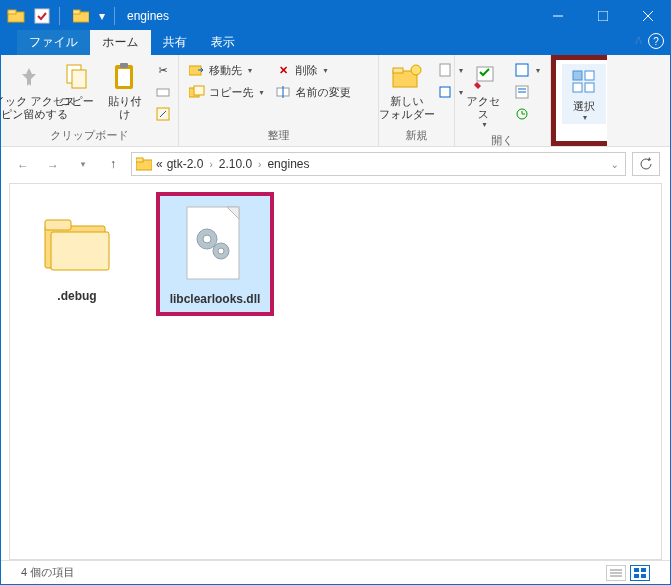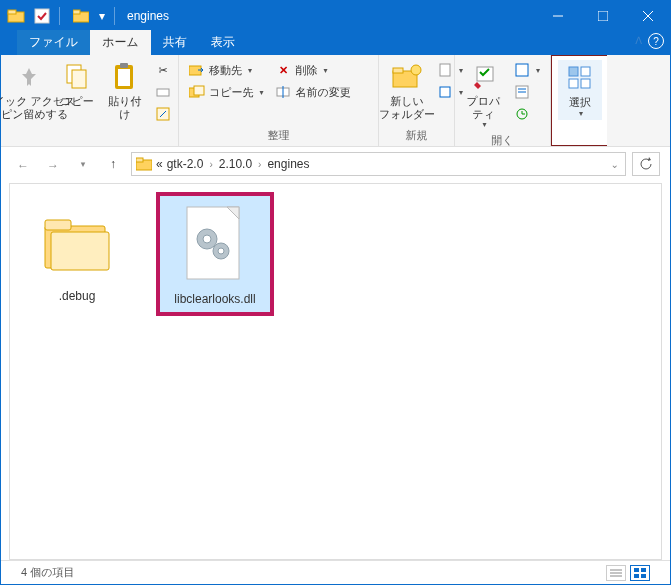--- a/index.html
+++ b/index.html
@@ -28,36 +28,36 @@
   .group { border-right: 1px solid #e0e0e0; display: flex; flex-direction: column; padding:4px 6px 0 6px; }
   .group .body { flex: 1; display: flex; align-items: flex-start; gap: 4px; }
   .group .label { text-align: center; font-size: 11px; color: #666; padding: 2px 0 3px 0; }
   .bigbtn { display: flex; flex-direction: column; align-items: center; justify-content: flex-start; padding: 2px 4px; min-width: 44px; }
   .bigbtn .icon { width: 32px; height: 32px; display: flex; align-items: center; justify-content: center; }
   .bigbtn .txt { font-size: 11px; text-align: center; line-height: 1.15; margin-top: 2px; }
   .col { display: flex; flex-direction: column; gap: 4px; padding-top:2px; }
   .smallbtn { display: flex; align-items: center; gap: 4px; padding: 1px 4px; font-size: 11px; }
   .smallbtn .icon { width: 16px; height: 16px; display: flex; align-items: center; justify-content: center; }
   .drop { font-size: 8px; color: #555; margin-left: 2px; }
-  .group.select-group { background:#fff; border:1px solid #7f1d1d;}
+  .group.select-group { background:#fff; border:5px solid #7f1d1d;}
   .group.select-group .bigbtn{background:#eaf3fb;}
 
   
   .navrow { height: 34px; display: flex; align-items: center; gap: 6px; padding: 0 10px; }
   .navbtn { width: 24px; height: 24px; display: flex; align-items: center; justify-content: center; color: #888; }
   .navbtn.enabled { color: #333; }
   .addr { flex: 1; height: 24px; border: 1px solid #ccc; display: flex; align-items: center; padding: 0 4px; gap: 4px; }
   .addr .crumb { display: flex; align-items: center; gap: 2px; font-size: 12px; }
   .addr .chev { color: #888; font-size: 10px; padding: 0 2px; }
   .addr .spacer{flex:1;}
   .refresh { width: 28px; height: 24px; border: 1px solid #ccc; display: flex; align-items: center; justify-content: center; }
   .search { width: 200px; height: 24px; border: 1px solid #ccc; display: flex; align-items: center; padding: 0 6px; color: #888; gap: 6px; }
 
   
-  .content { flex: 1; background: #fff; border: 1px solid #ddd; margin: 2px 8px 0 8px; padding: 8px; display: flex; align-items: flex-start; gap: 20px; overflow: auto; }
+  .content { flex: 1; background: #fff; border: 1px solid #ddd; margin: 2px 8px 0 8px; padding: 8px; display: flex; align-items: flex-start; gap: 20px; overflow: auto; font-weight: bold; }
   .item { width: 118px; display: flex; flex-direction: column; align-items: center; padding: 6px 2px; border: 1px solid transparent; }
   .item.selected { background: #cce8ff; border: 4px solid #be185d; }
   .thumb { width: 80px; height: 86px; display: flex; align-items: center; justify-content: center; }
   .item .cap { font-size: 12px; text-align: center; margin-top: 4px; word-break: break-all; }
 
   
   .status { height: 24px; border-top: 1px solid #e0e0e0; display: flex; align-items: center; font-size: 11px; padding: 0 20px; color: #555; gap: 16px; }
   .status .views { margin-left: auto; display: flex; gap: 4px; }
   .viewbtn { width: 20px; height: 16px; border: 1px solid #ccc; display:flex; align-items:center; justify-content:center;}
   .viewbtn.active{border-color:#0b6dcc;}
@@ -169,20 +169,21 @@
           <div class="smallbtn">
               <span class="icon">
                 <svg width="14" height="14">
                   <rect x="1" y="1" width="12" height="12" fill="#fff7e0" stroke="#d9a400"></rect>
                   <path d="M4 10 l6 -6" stroke="#06c"></path>
                 </svg>
               </span>
             </div>
         </div>
       </div>
+      <div class="label">クリップボード</div>
     </div>
 
     <div class="group" style="width:200px;">
       <div class="body">
         <div class="col">
           <div class="smallbtn">
               <span class="icon">
                 <svg width="16" height="14">
                   <rect x="0" y="3" width="12" height="9" fill="#ffd25e" stroke="#d9a400"></rect>
                   <path d="M9 7 l5 0 m-2 -2 l2 2 l-2 2" stroke="#06c" fill="none"></path>
@@ -260,21 +261,21 @@
     <div class="group" style="width:96px;">
       <div class="body">
         <div class="bigbtn">
           <div class="icon">
               <svg width="28" height="28">
                 <path d="M5 22 l3 -3 l4 4 l-3 3 z" fill="#c23"></path>
                 <rect x="8" y="4" width="16" height="14" fill="#fff" stroke="#999"></rect>
                 <path d="M11 9 l3 3 l6 -6" stroke="#090" fill="none" stroke-width="2"></path>
               </svg>
             </div>
-          <div class="txt">プロパティ</div>
+          <div class="txt">アクセス</div>
           <span class="drop">▾</span>
         </div>
         <div class="col">
           <div class="smallbtn">
               <span class="icon">
                 <svg width="14" height="14">
                   <rect x="1" y="1" width="12" height="12" fill="#fff" stroke="#06c"></rect>
                 </svg>
               </span>
               <span class="drop">▾</span>

